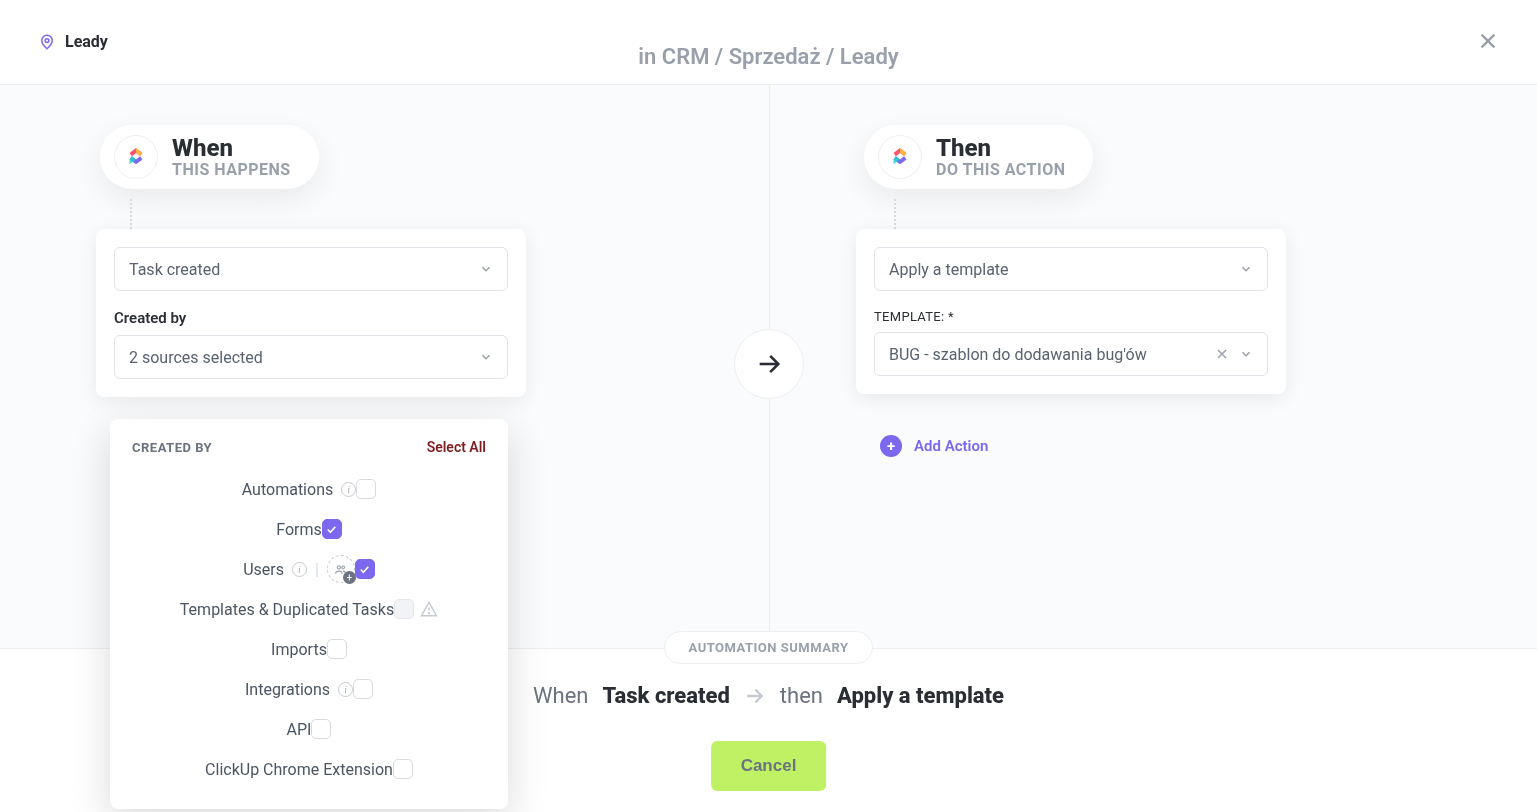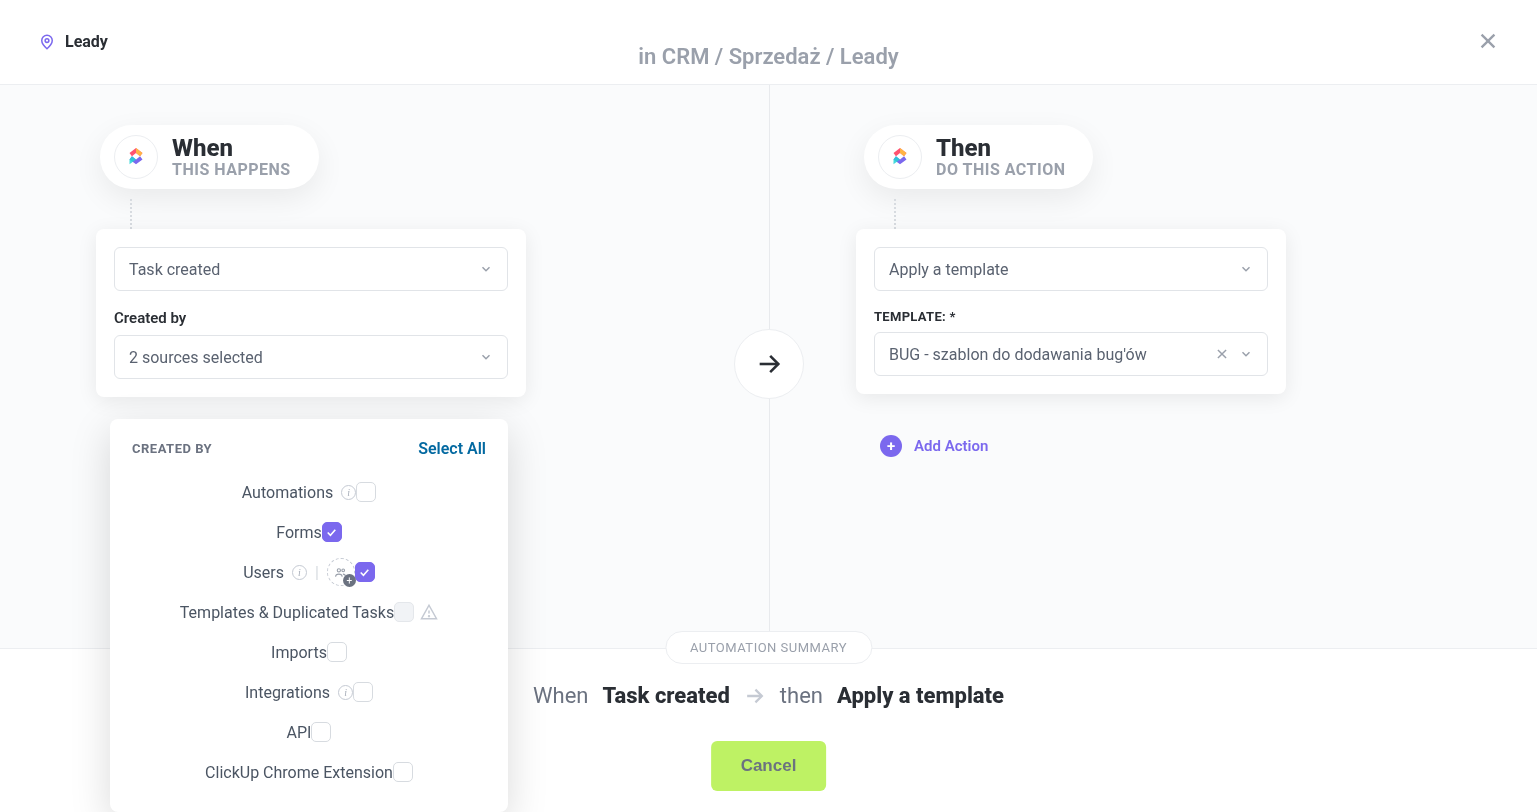--- a/index.html
+++ b/index.html
@@ -159,21 +159,21 @@
   }
   .field-label {
     font-size: 15px;
     font-weight: 600;
     color: #2a2e34;
     margin-top: 18px;
     margin-bottom: 8px;
   }
   .field-label-small {
     font-size: 13px;
-    font-weight: 700;
+    font-weight: 400;
     color: #2a2e34;
     margin-top: 18px;
     margin-bottom: 8px;
     letter-spacing: 0.3px;
   }
   .select .clear-x {
     width: 14px; height: 14px;
     color: #9aa0ab;
     margin-right: 10px;
   }
@@ -218,23 +218,23 @@
     align-items: center;
     margin-bottom: 14px;
   }
   .popover-title {
     font-size: 13px;
     font-weight: 700;
     color: #6b7280;
     letter-spacing: 0.5px;
   }
   .select-all {
-    font-size: 16px;
+    font-size: 14px;
     font-weight: 600;
-    color: #0369a1;
+    color: #7f1d1d;
     cursor: pointer;
   }
   .option-row {
     display: flex;
     justify-content: center;
     align-items: center;
     height: 40px;
     font-size: 16px;
     color: #4b5563;
   }
@@ -300,21 +300,21 @@
   .summary-chip {
     position: absolute;
     left: 50%;
     top: -18px;
     transform: translateX(-50%);
     background: #fff;
     border: 1px solid #eceef1;
     border-radius: 24px;
     padding: 8px 24px;
     font-size: 13px;
-    font-weight: 400;
+    font-weight: 700;
     letter-spacing: 0.5px;
     color: #9aa0ab;
   }
   .summary-line {
     position: absolute;
     left: 50%; transform: translateX(-50%);
     top: 34px;
     font-size: 22px;
     color: #6b7280;
     display: flex;

